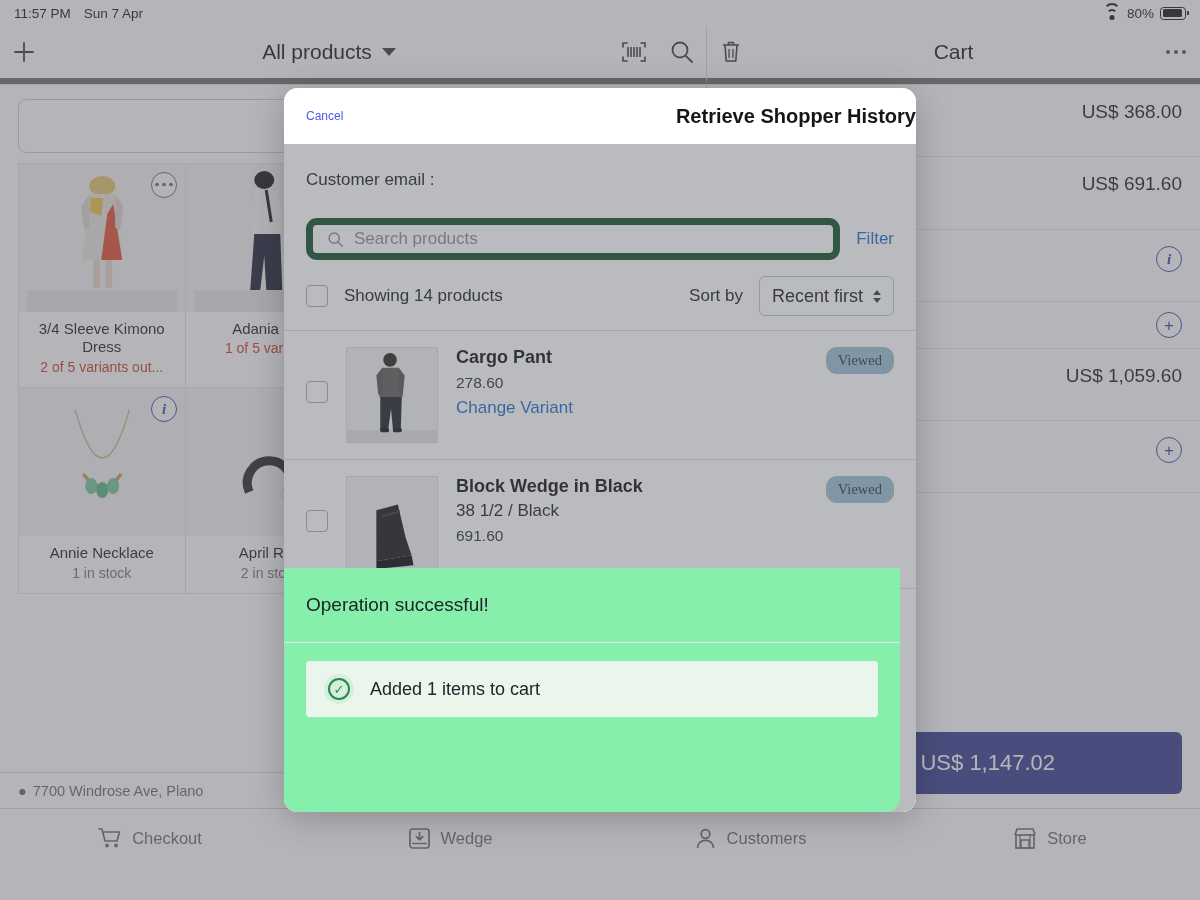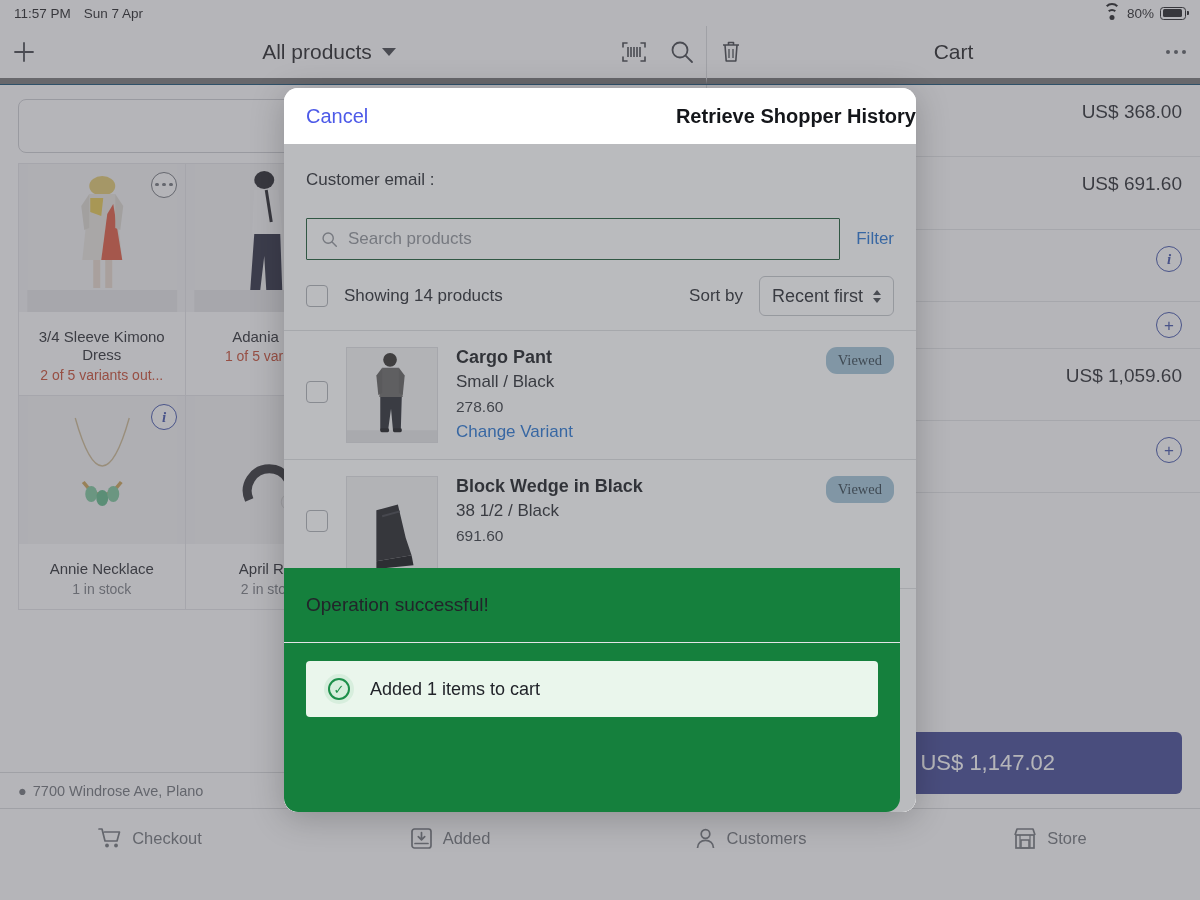--- a/index.html
+++ b/index.html
@@ -11,21 +11,21 @@
   }
   #app {
     position: relative;
     width: 1200px; height: 900px;
     background: #ffffff;
   }
 
   
   .bg-layer {
     position: absolute; inset: 0;
-    background: #0c4a6e;
+    background: #e5e5e5;
   }
   .dim-overlay {
     position: absolute; inset: 0;
     background: rgba(90, 92, 99, 0.45);
     z-index: 50;
     pointer-events: none;
   }
 
   
   .statusbar {
@@ -103,21 +103,21 @@
   }
   .prod-badge {
     position: absolute; top: 8px; right: 8px;
     width: 26px; height: 26px; border-radius: 50%;
     border: 1.5px solid #6e7278; background: rgba(255,255,255,.85);
     display:flex; align-items:center; justify-content:center;
   }
   .prod-badge.info { border-color: #3b4ea8; color:#3b4ea8; font-size: 15px; font-style: italic;
     font-family: "Liberation Serif", serif; font-weight:bold; }
   .prod-badge .dots-h span { width:3.5px; height:3.5px; background:#6e7278; }
-  .prod-meta { padding: 16px 6px 12px; text-align:center; }
+  .prod-meta { padding: 8px 6px 12px; text-align:center; }
   .prod-name { font-size: 15px; color: #23252a; line-height: 1.25; }
   .prod-stock { font-size: 14px; margin-top: 2px; }
   .stock-warn { color: #c8462b; }
   .stock-ok { color: #75787e; }
 
   
   .art { width: 100%; height: 100%; display:block; }
 
   
   .prod-footer {
@@ -176,41 +176,41 @@
     border-radius: 14px;
     z-index: 100;
     overflow: hidden;
     box-shadow: 0 6px 34px rgba(0,0,0,.22);
     display:flex; flex-direction: column;
   }
   .modal-header {
     height: 56px; display:flex; align-items:center; padding: 0 22px;
     position:relative; background:#ffffff; flex: 0 0 56px;
   }
-  .modal-cancel { color:#4d5ae8; font-size: 20px; }
+  .modal-cancel { color:#4d5ae8; font-size: 12px; }
   .modal-title {
     position:absolute; left:0; right:0; text-align:right;
     font-size: 20px; color:#14161a; font-weight: 600; pointer-events:none;
   }
 
   
   .modal-inner-wrap {
     position: relative; flex: 1 1 auto; overflow:hidden;
     background: #ffffff;
   }
   .modal-inner {
     position:absolute; inset:0; background:#ffffff; overflow:hidden;
   }
   .modal-inner-dim {
     position:absolute; inset:0; background: rgba(90,92,99,0.42); z-index: 5; pointer-events:none;
   }
   .mi-label { padding: 26px 22px 0; font-size: 17px; color: #22242a; }
   .mi-searchrow { display:flex; align-items:center; gap: 16px; padding: 28px 22px 0; }
   .mi-search {
-    flex: 1; height: 42px; border: 1px solid #14532d; border-radius: 1px;
+    flex: 1; height: 42px; border: 7px solid #14532d; border-radius: 11px;
     display:flex; align-items:center; gap: 10px; padding: 0 14px;
     background:#fff; color:#8b8e94; font-size: 17px;
   }
   .mi-filter { color:#1f6fd0; font-size: 17px; }
   .mi-toolrow {
     display:flex; align-items:center; gap: 16px; padding: 16px 22px 14px;
     border-bottom: 1px solid #dddee1;
   }
   .cbox { width: 22px; height: 22px; border: 1.5px solid #a9acb2; border-radius: 4px; background:#fff; flex:0 0 auto;}
   .mi-count { font-size: 17px; color:#22242a; }
@@ -232,21 +232,21 @@
   .mi-price { font-size: 15.5px; color:#30333a; margin-top: 6px; }
   .mi-change { font-size: 17px; color:#1f6fd0; margin-top: 6px; }
   .pill {
     background: #9dc0d4; color:#2c3b47; font-size: 14.5px;
     padding: 5px 12px; border-radius: 11px; align-self:flex-start;font-family:Liberation Serif, serif;
   }
 
   
   .success-sheet {
     position:absolute; left:0; right:16px; bottom:0; height: 244px;
-    background:#15803d; z-index: 20;
+    background:#86efac; z-index: 20;
     border-radius: 0 0 14px 14px;
     display:flex; flex-direction:column;
   }
   .ss-head { padding: 26px 22px; font-size: 19px; color:#22242a; border-bottom: 1px solid #e3e4e7; }
   .ss-body { padding: 18px 22px; flex:1; }
   .ss-alert {
     background: #eaf6ec; border-radius: 4px; height: 56px;
     display:flex; align-items:center; gap: 16px; padding: 0 18px;
   }
   .ss-check {
@@ -520,21 +520,21 @@
             <circle cx="18" cy="18.5" r="1.9" fill="#6c7075"></circle>
         </svg>
         <span>Checkout</span>
       </div>
       <div class="tab">
         <svg width="23" height="23" viewBox="0 0 23 23">
           <rect x="2" y="2" width="19" height="19" rx="2.5" stroke="#6c7075" stroke-width="1.7" fill="none"></rect>
           <path d="M11.5 5.5v7M8.3 9.6l3.2 3.2 3.2-3.2" stroke="#6c7075" stroke-width="1.7" fill="none" stroke-linecap="round" stroke-linejoin="round"></path>
           <path d="M5 16.5h13" stroke="#6c7075" stroke-width="1.7" stroke-linecap="round"></path>
         </svg>
-        <span>Added</span>
+        <span>Wedge</span>
       </div>
       <div class="tab">
         <svg width="23" height="23" viewBox="0 0 23 23">
           <circle cx="11.5" cy="7" r="4.3" stroke="#6c7075" stroke-width="1.7" fill="none"></circle>
           <path d="M3.5 21c0-4.6 3.6-7.6 8-7.6s8 3 8 7.6" stroke="#6c7075" stroke-width="1.7" fill="none"></path>
         </svg>
         <span>Customers</span>
       </div>
       <div class="tab">
         <svg width="24" height="23" viewBox="0 0 24 23">
@@ -596,21 +596,20 @@
               <path d="M36 20 L53 20 L57 50 L33 50 Z" fill="#63615f"></path>
               <path d="M36 20 L30 28 L32 48 L36 46Z" fill="#5a5856"></path>
               <path d="M53 20 L59 28 L57 48 L53 46Z" fill="#5a5856"></path>
               <path d="M34 50 L56 50 L55 84 L47 84 L45 62 L42 84 L34 84 Z" fill="#23252c"></path>
               <rect x="34" y="82" width="9" height="4" rx="1.5" fill="#141418"></rect>
               <rect x="47" y="82" width="9" height="4" rx="1.5" fill="#141418"></rect>
             </svg>
           </div>
           <div class="mi-info">
             <div class="mi-name">Cargo Pant</div>
-            <div class="mi-variant">Small / Black</div>
             <div class="mi-price">278.60</div>
             <div class="mi-change">Change Variant</div>
           </div>
           <div class="pill">Viewed</div>
         </div>
 
         <div class="mi-item">
           <div class="cbox" style="margin-top:34px"></div>
           <div class="mi-thumb">
             <svg class="art" viewBox="0 0 92 96" preserveAspectRatio="xMidYMax meet">

